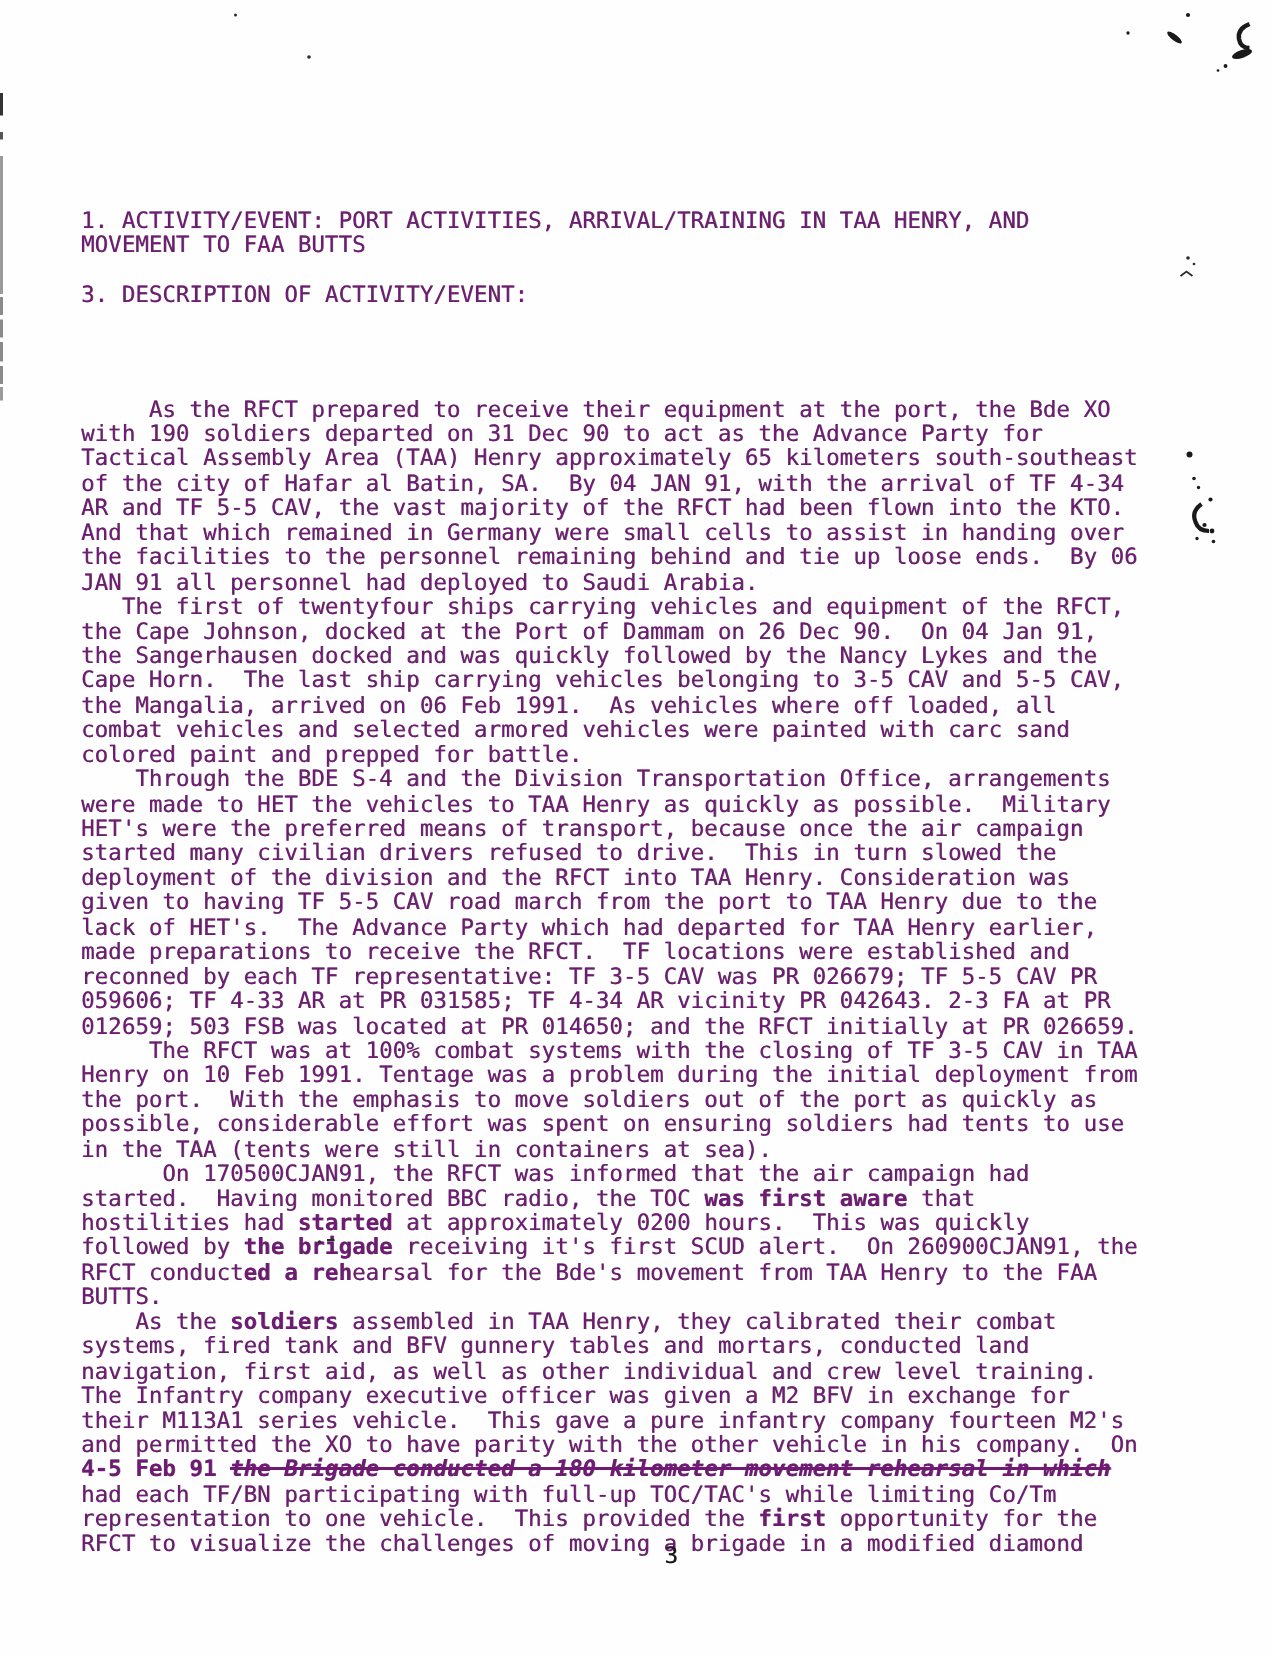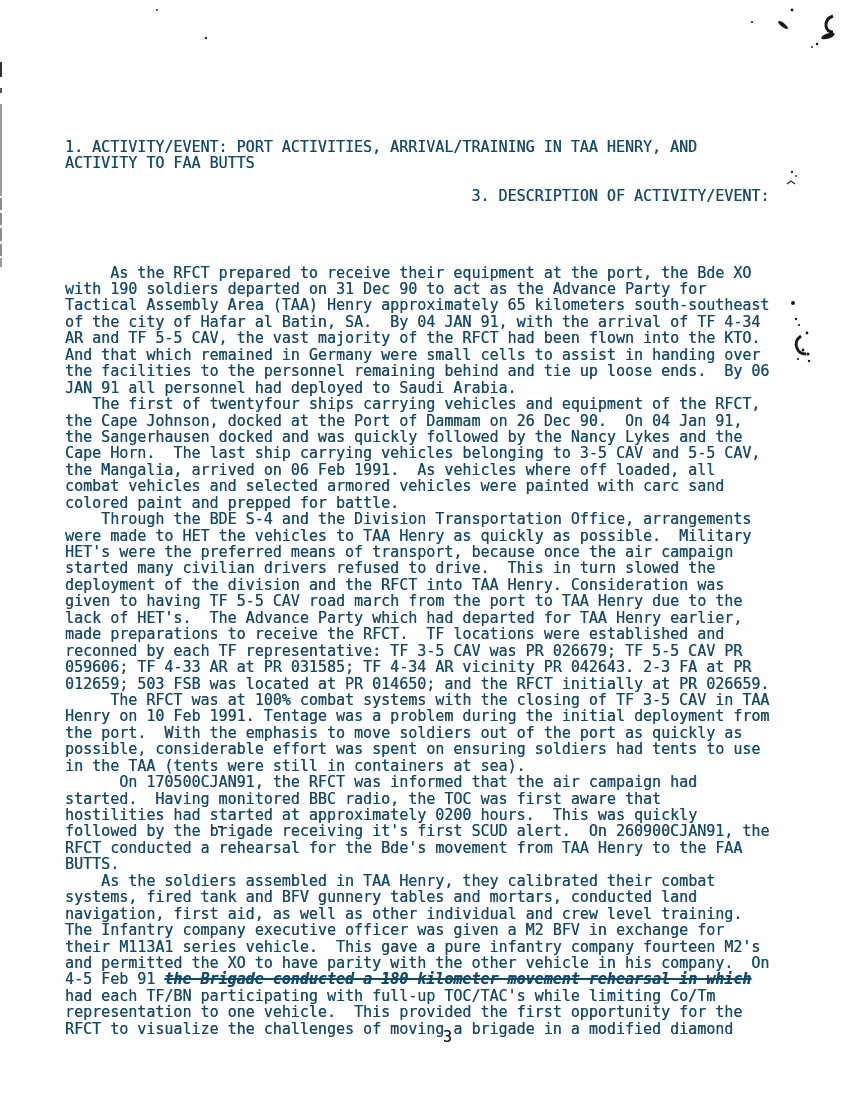--- a/index.html
+++ b/index.html
@@ -2,42 +2,42 @@
 <html><head>
 <meta charset="utf-8">
 <style>
   html,body{margin:0;padding:0;}
   body{
     width:848px;height:1104px;position:relative;overflow:hidden;
     background:#fefefe;
     font-family:"DejaVu Sans Mono", monospace;
   }
   .doc{
-    position:absolute;left:65px;top:106px;
-    font-size:15px;line-height:16.45px;color:#0c4a6e;
+    position:absolute;left:54px;top:106px;
+    font-size:15px;line-height:16.45px;color:#701a75;
     white-space:pre;
     text-shadow:0.35px 0 0 rgba(22,22,22,0.6);
   }
   .hblock{margin-bottom:16.45px;}
-  .hblock:last-child{margin-bottom:27px;text-align:right;}
+  .hblock:last-child{margin-bottom:27px;}
   .line{height:16.45px;}
-  b{font-weight:normal;}
+  b{font-weight:bold;}
   .ov{font-weight:bold;text-decoration:line-through;text-decoration-thickness:1.5px;font-style:italic;}
   .pagenum{
     position:absolute;left:443px;top:1028px;
     font-size:15px;color:#161616;
     text-shadow:0.35px 0 0 rgba(22,22,22,0.6);
   }
   .noise{position:absolute;left:0;top:0;pointer-events:none;}
 </style>
 </head>
 <body>
 
 <div class="doc">
-  <div><div class="hblock"><div class="line">1. ACTIVITY/EVENT: PORT ACTIVITIES, ARRIVAL/TRAINING IN TAA HENRY, AND</div><div class="line">ACTIVITY TO FAA BUTTS</div></div><div class="hblock"><div class="line">3. DESCRIPTION OF ACTIVITY/EVENT:</div></div></div>
+  <div><div class="hblock"><div class="line">1. ACTIVITY/EVENT: PORT ACTIVITIES, ARRIVAL/TRAINING IN TAA HENRY, AND</div><div class="line">MOVEMENT TO FAA BUTTS</div></div><div class="hblock"><div class="line">3. DESCRIPTION OF ACTIVITY/EVENT:</div></div></div>
   <div><div><div class="line">     As the RFCT prepared to receive their equipment at the port, the Bde XO</div><div class="line">with 190 soldiers departed on 31 Dec 90 to act as the Advance Party for</div><div class="line">Tactical Assembly Area (TAA) Henry approximately 65 kilometers south-southeast</div><div class="line">of the city of Hafar al Batin, SA.  By 04 JAN 91, with the arrival of TF 4-34</div><div class="line">AR and TF 5-5 CAV, the vast majority of the RFCT had been flown into the KTO.</div><div class="line">And that which remained in Germany were small cells to assist in handing over</div><div class="line">the facilities to the personnel remaining behind and tie up loose ends.  By 06</div><div class="line">JAN 91 all personnel had deployed to Saudi Arabia.</div></div><div><div class="line">   The first of twentyfour ships carrying vehicles and equipment of the RFCT,</div><div class="line">the Cape Johnson, docked at the Port of Dammam on 26 Dec 90.  On 04 Jan 91,</div><div class="line">the Sangerhausen docked and was quickly followed by the Nancy Lykes and the</div><div class="line">Cape Horn.  The last ship carrying vehicles belonging to 3-5 CAV and 5-5 CAV,</div><div class="line">the Mangalia, arrived on 06 Feb 1991.  As vehicles where off loaded, all</div><div class="line">combat vehicles and selected armored vehicles were painted with carc sand</div><div class="line">colored paint and prepped for battle.</div></div><div><div class="line">    Through the BDE S-4 and the Division Transportation Office, arrangements</div><div class="line">were made to HET the vehicles to TAA Henry as quickly as possible.  Military</div><div class="line">HET's were the preferred means of transport, because once the air campaign</div><div class="line">started many civilian drivers refused to drive.  This in turn slowed the</div><div class="line">deployment of the division and the RFCT into TAA Henry. Consideration was</div><div class="line">given to having TF 5-5 CAV road march from the port to TAA Henry due to the</div><div class="line">lack of HET's.  The Advance Party which had departed for TAA Henry earlier,</div><div class="line">made preparations to receive the RFCT.  TF locations were established and</div><div class="line">reconned by each TF representative: TF 3-5 CAV was PR 026679; TF 5-5 CAV PR</div><div class="line">059606; TF 4-33 AR at PR 031585; TF 4-34 AR vicinity PR 042643. 2-3 FA at PR</div><div class="line">012659; 503 FSB was located at PR 014650; and the RFCT initially at PR 026659.</div></div><div><div class="line">     The RFCT was at 100% combat systems with the closing of TF 3-5 CAV in TAA</div><div class="line">Henry on 10 Feb 1991. Tentage was a problem during the initial deployment from</div><div class="line">the port.  With the emphasis to move soldiers out of the port as quickly as</div><div class="line">possible, considerable effort was spent on ensuring soldiers had tents to use</div><div class="line">in the TAA (tents were still in containers at sea).</div></div><div><div class="line">      On 170500CJAN91, the RFCT was informed that the air campaign had</div><div class="line">started.  Having monitored BBC radio, the TOC <b>was first aware</b> that</div><div class="line">hostilities had <b>started</b> at approximately 0200 hours.  This was quickly</div><div class="line">followed by <b>the brigade</b> receiving it's first SCUD alert.  On 260900CJAN91, the</div><div class="line">RFCT conduct<b>ed a reh</b>earsal for the Bde's movement from TAA Henry to the FAA</div><div class="line">BUTTS.</div></div><div><div class="line">    As the <b>soldiers</b> assembled in TAA Henry, they calibrated their combat</div><div class="line">systems, fired tank and BFV gunnery tables and mortars, conducted land</div><div class="line">navigation, first aid, as well as other individual and crew level training.</div><div class="line">The Infantry company executive officer was given a M2 BFV in exchange for</div><div class="line">their M113A1 series vehicle.  This gave a pure infantry company fourteen M2's</div><div class="line">and permitted the XO to have parity with the other vehicle in his company.  On</div><div class="line"><b>4-5 Feb 91</b> <span class="ov">the Brigade conducted a 180 kilometer movement rehearsal in which</span></div><div class="line">had each TF/BN participating with full-up TOC/TAC's while limiting Co/Tm</div><div class="line">representation to one vehicle.  This provided the <b>first</b> opportunity for the</div><div class="line">RFCT to visualize the challenges of moving a brigade in a modified diamond</div></div></div>
 </div>
 
 <div class="pagenum">3</div>
 
 <svg class="noise" width="848" height="1104" viewBox="0 0 848 1104">
 
   <g fill="#555">
     <rect x="0" y="62" width="2" height="15" fill="#333"></rect>
     <rect x="0" y="88" width="2" height="5" fill="#555"></rect>

